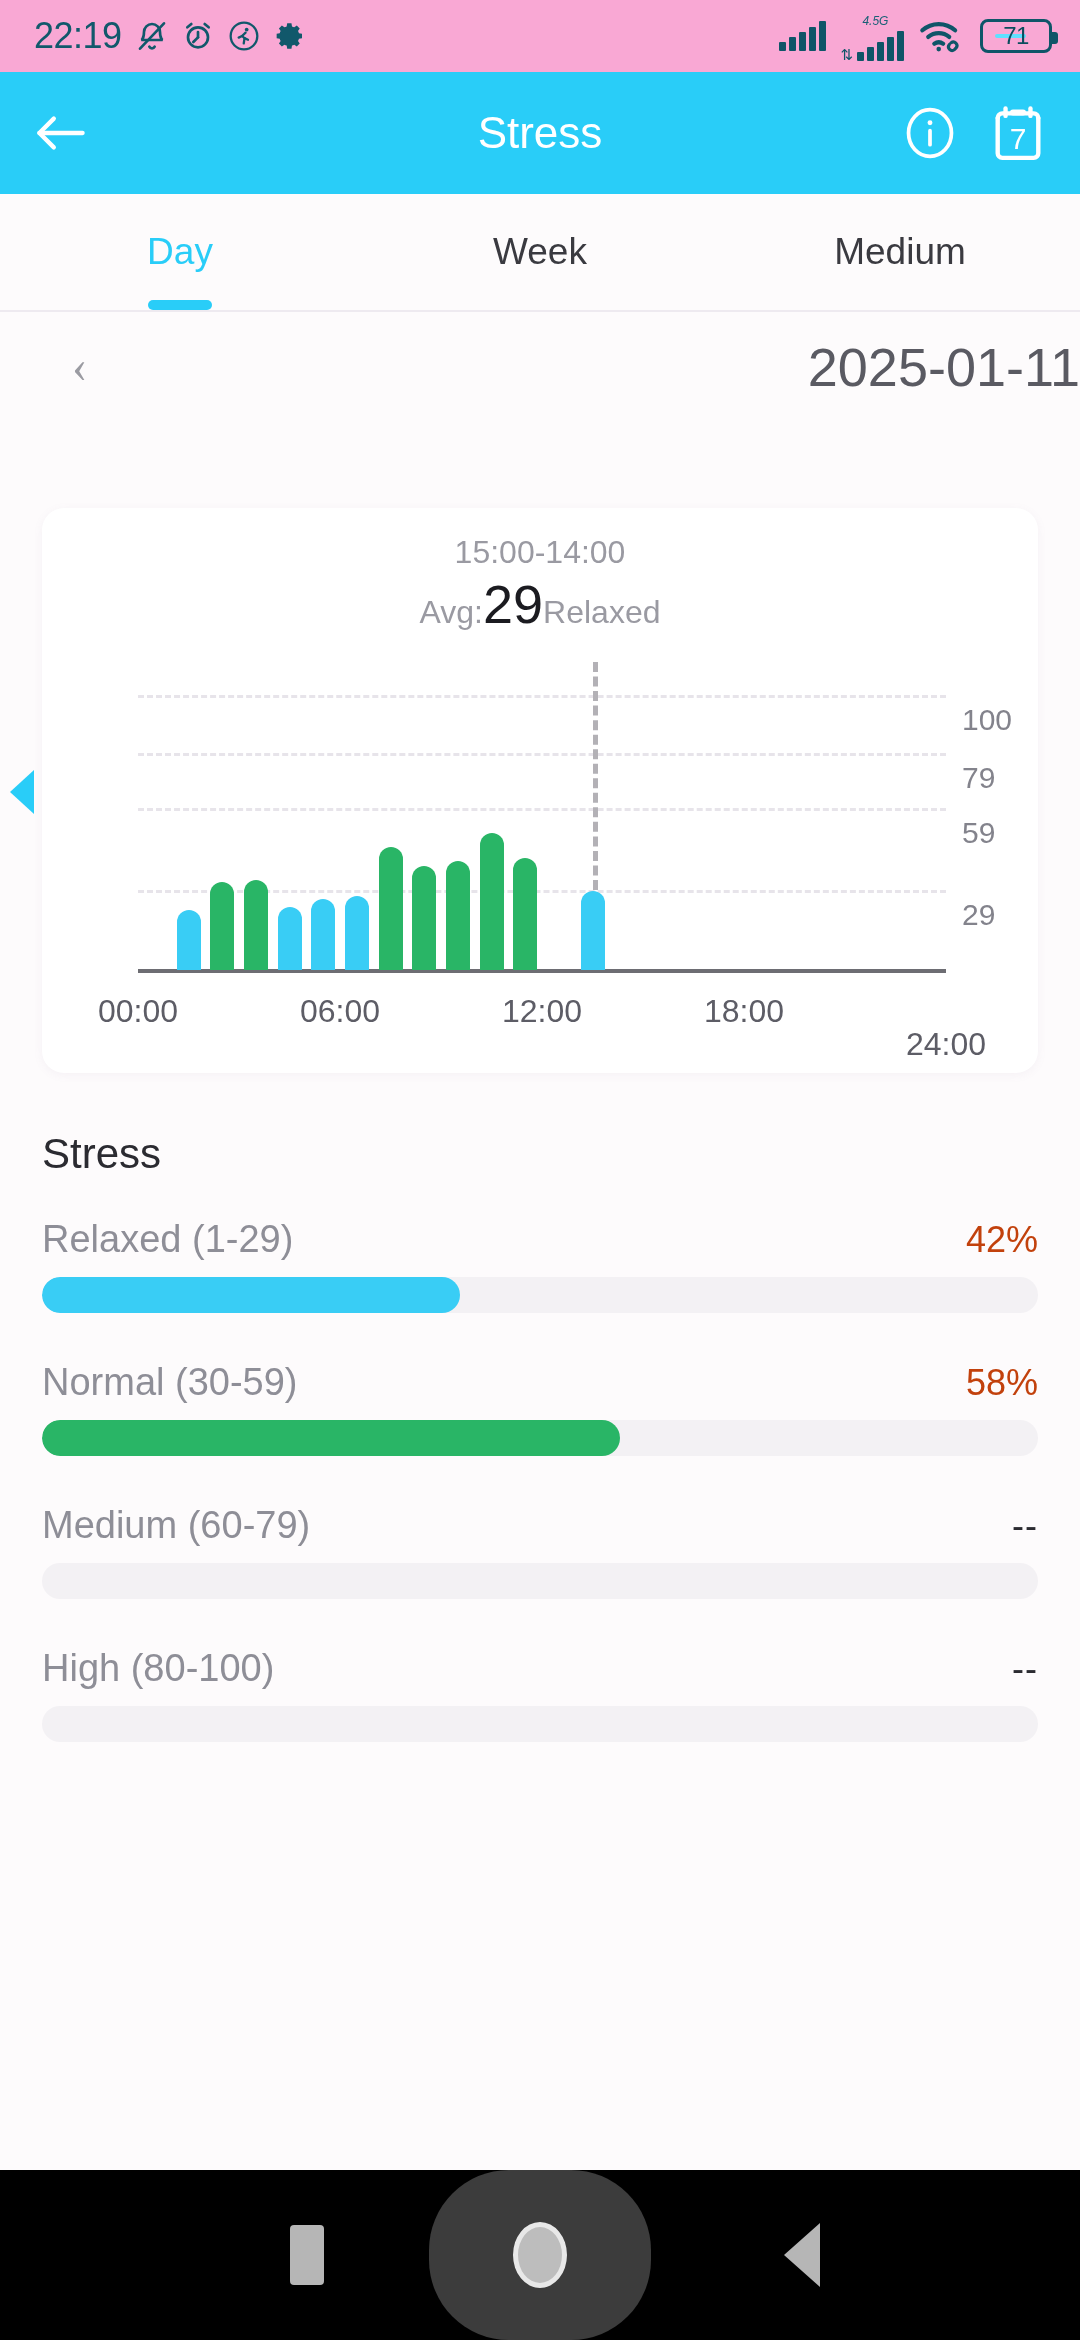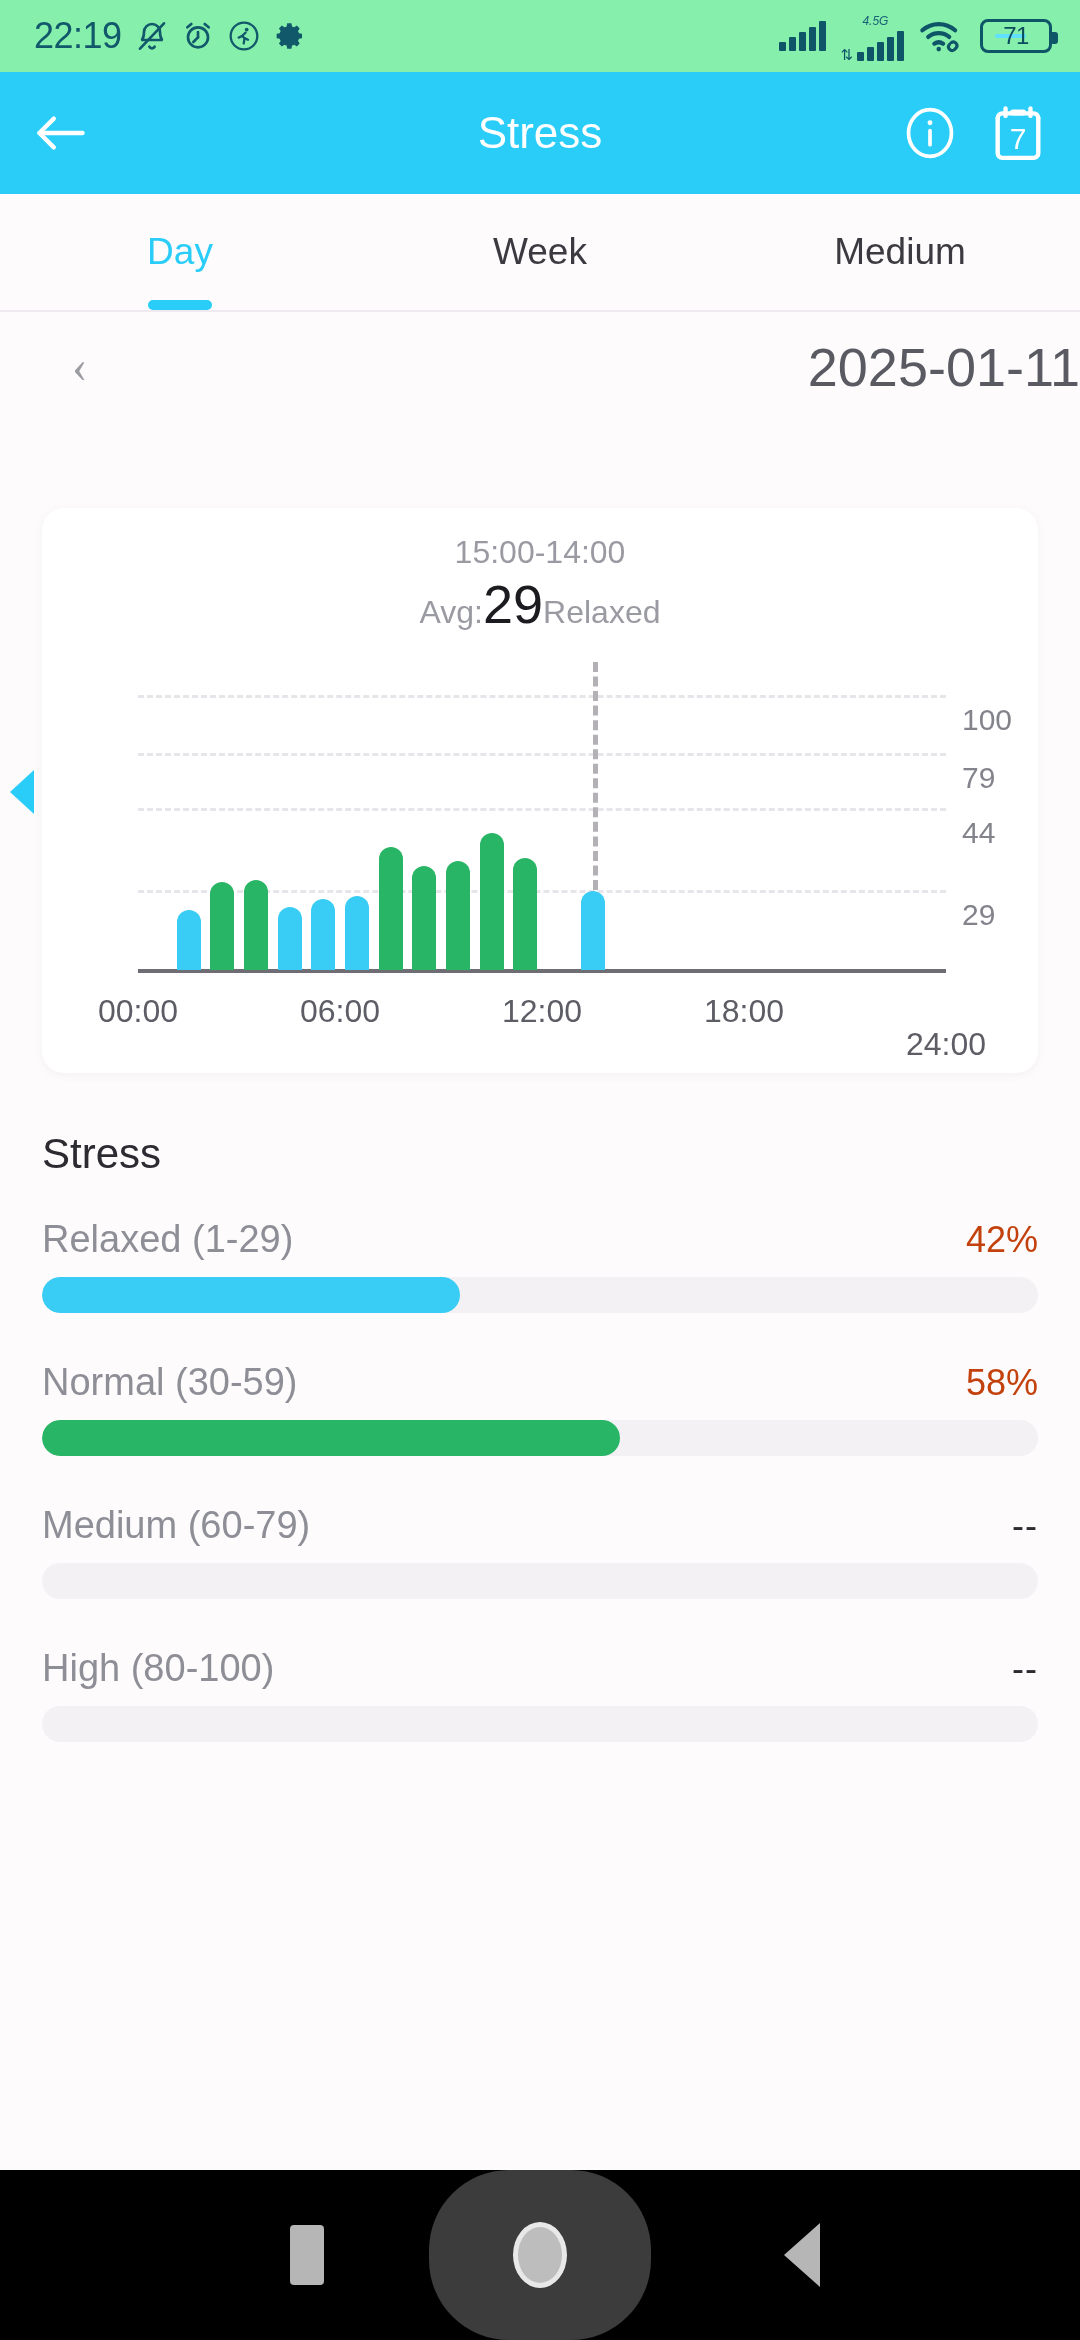--- a/index.html
+++ b/index.html
@@ -7,21 +7,21 @@
   body {
     font-family:"Liberation Sans", sans-serif;
     background:#fdfbfc;
     overflow:hidden;
     position:relative;
   }
 
   
   .statusbar{
     height:72px;
-    background:#86efac;
+    background:#f9a8d4;
     display:flex;
     align-items:center;
     justify-content:space-between;
     padding:0 28px 0 34px;
     color:#0a4e61;
   }
   .sb-left{ display:flex; align-items:center; gap:14px; }
   .sb-time{ font-size:36px; font-weight:400; letter-spacing:-0.5px; color:#11586b; }
   .sb-right{ display:flex; align-items:center; gap:14px; }
   .sb-ico{ display:block; }
@@ -345,21 +345,21 @@
   <div class="axis-area">
     <div id="gridlines">
         <div class="gridline" style="top: 27.3636px;"></div>
         <div class="gridline" style="top: 84.8273px;"></div>
         <div class="gridline" style="top: 139.555px;"></div>
         <div class="gridline" style="top: 221.645px;"></div>
       </div>
     <div id="yticks">
         <div class="ytick" style="top: 35.3636px;">100</div>
         <div class="ytick" style="top: 92.8273px;">79</div>
-        <div class="ytick" style="top: 147.555px;">44</div>
+        <div class="ytick" style="top: 147.555px;">59</div>
         <div class="ytick" style="top: 229.645px;">29</div>
       </div>
     <div class="baseline" id="baseline" style="top: 301px;"></div>
     <div class="bars-layer" id="bars-layer" style="height: 305px;">
         <div class="bar relaxed" style="left: 38.5px; bottom: 3px; height: 60.2px; background: rgb(57, 205, 245);"></div>
         <div class="bar normal" style="left: 72.1667px; bottom: 3px; height: 87.5636px; background: rgb(41, 181, 102);"></div>
         <div class="bar normal" style="left: 105.833px; bottom: 3px; height: 90.3px; background: rgb(41, 181, 102);"></div>
         <div class="bar relaxed" style="left: 139.5px; bottom: 3px; height: 62.9364px; background: rgb(57, 205, 245);"></div>
         <div class="bar relaxed" style="left: 173.167px; bottom: 3px; height: 71.1455px; background: rgb(57, 205, 245);"></div>
         <div class="bar relaxed" style="left: 206.833px; bottom: 3px; height: 73.8818px; background: rgb(57, 205, 245);"></div>

